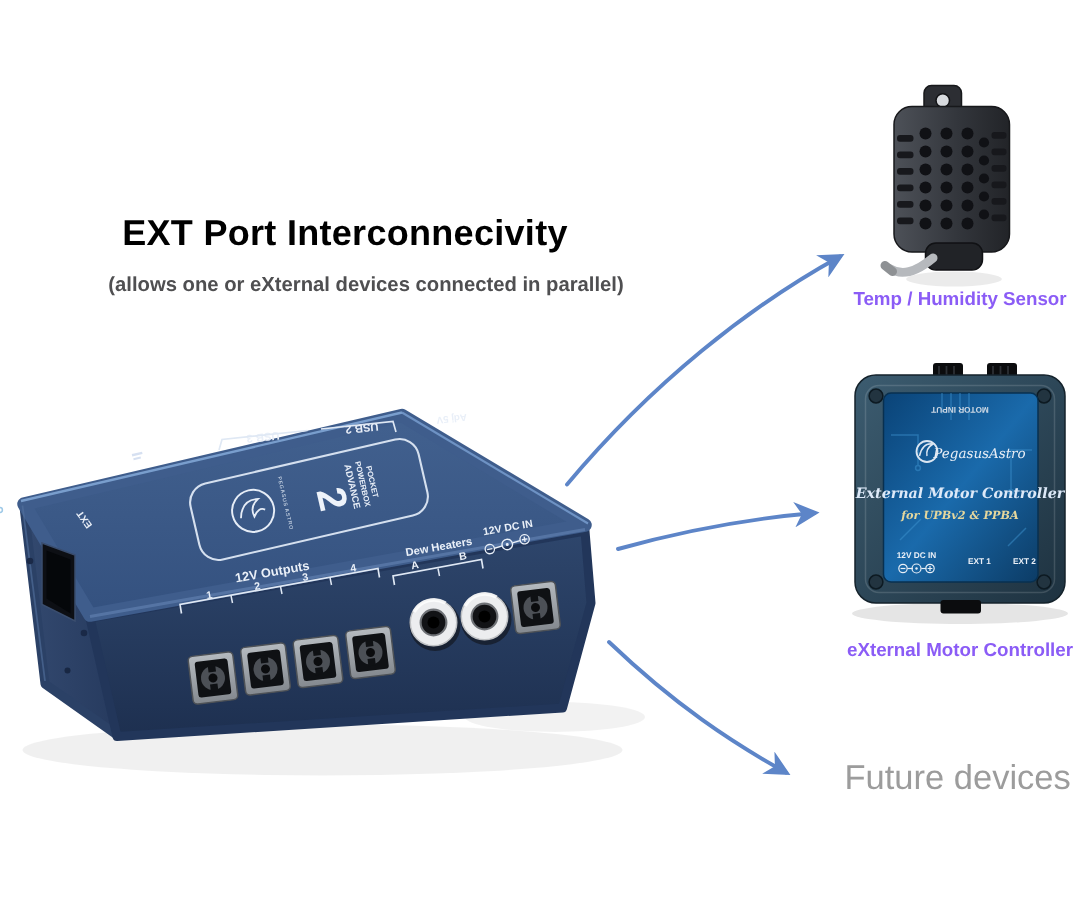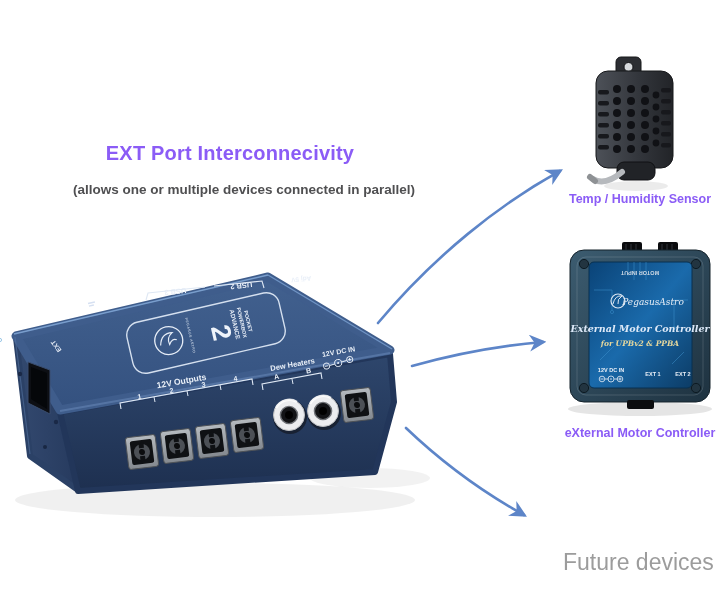--- a/index.html
+++ b/index.html
@@ -1,25 +1,25 @@
 <!DOCTYPE html>
 <html><head>
 <meta charset="utf-8">
 <style>
   html,body{margin:0;padding:0;background:#ffffff;}
   .canvas{position:relative;width:720px;height:600px;background:#ffffff;overflow:hidden;
           font-family:"Liberation Sans",sans-serif;}
   .page-title{position:absolute;left:60px;top:142px;width:340px;text-align:center;
-              font-size:20px;font-weight:bold;color:#8b5cf6;letter-spacing:.2px;}
+              font-size:24px;font-weight:bold;color:#000000;letter-spacing:.2px;}
   .page-subtitle{position:absolute;left:24px;top:182px;width:440px;text-align:center;
               font-size:13.5px;font-weight:bold;color:#4f4f51;}
   .device-caption{position:absolute;text-align:center;font-size:12.5px;font-weight:bold;color:#8b5cf6;}
   .caption-sensor{left:560px;top:192px;width:160px;}
   .caption-motor{left:556px;top:426px;width:168px;}
-  .future-label{position:absolute;left:563px;top:505px;width:157px;font-size:23px;color:#9c9c9c;margin-top:44px;}
+  .future-label{position:absolute;left:563px;top:505px;width:157px;font-size:23px;color:#9c9c9c;}
   svg{position:absolute;left:0;top:0;}
   svg text{font-family:"Liberation Sans",sans-serif;}
   .script-text{font-family:"DejaVu Serif",serif;font-style:italic;}
 </style>
 </head>
 <body>
 
 <div class="canvas">
 
   <svg width="720" height="600" viewBox="0 0 720 600">
@@ -295,17 +295,17 @@
         <circle cx="620" cy="379" r="2.8"></circle>
           <path d="M618.4,379 h3.2 M620,377.4 v3.2"></path>
       </g>
       <text x="653" y="376" text-anchor="middle" font-size="5.5" font-weight="bold" fill="#e9eff7">EXT 1</text>
       <text x="683" y="376" text-anchor="middle" font-size="5.5" font-weight="bold" fill="#e9eff7">EXT 2</text>
       <rect x="627" y="400" width="27" height="9" rx="2" fill="#0b0c0e"></rect>
     </g>
   </svg>
 
   <div class="page-title">EXT Port Interconnecivity</div>
-  <div class="page-subtitle">(allows one or multiple devices connected in parallel)</div>
+  <div class="page-subtitle">(allows one or eXternal devices connected in parallel)</div>
   <div class="device-caption caption-sensor">Temp / Humidity Sensor</div>
   <div class="device-caption caption-motor">eXternal Motor Controller</div>
   <div class="future-label">Future devices</div>
 </div>
 
 </body></html>

